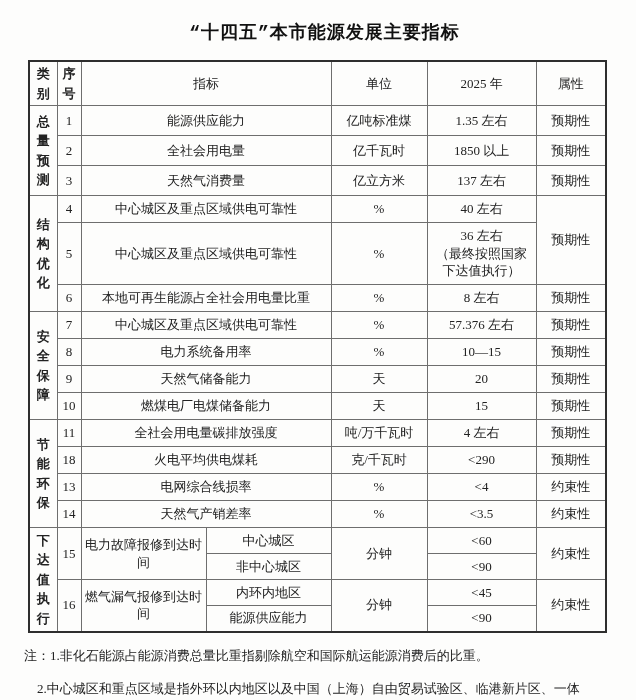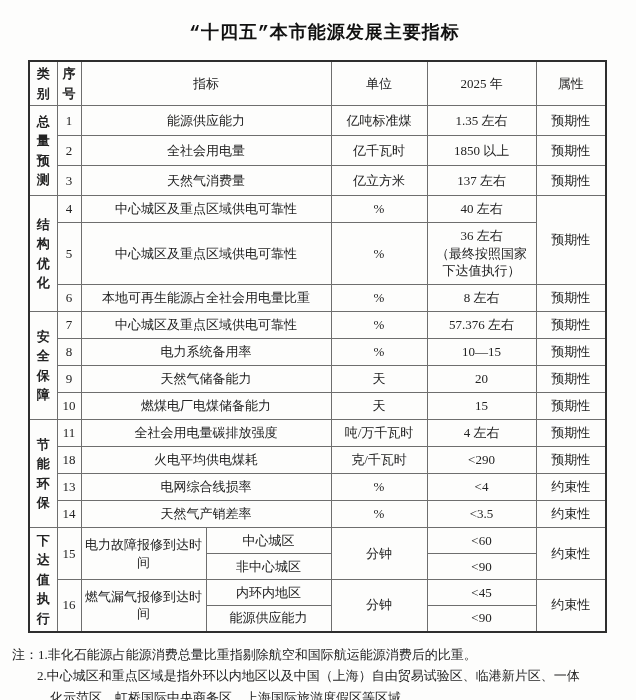--- a/index.html
+++ b/index.html
@@ -54,21 +54,21 @@
   tr.h30{height:30px;}
   tr.h27{height:27px;}
   tr.h62{height:62px;}
   tr.h26{height:26px;}
   .notes{
     margin:11px 0 0 12px;
     width:606px;
     line-height:1.68;
     color:#222;
   }
-  .note1{ margin:0; }
+  .note1{ margin:12px; }
   .note2{
     margin:0;
     padding-left:38px;
     text-indent:-13px;
     white-space:pre-line;
   }
 </style>
 </head>
 <body>
 

